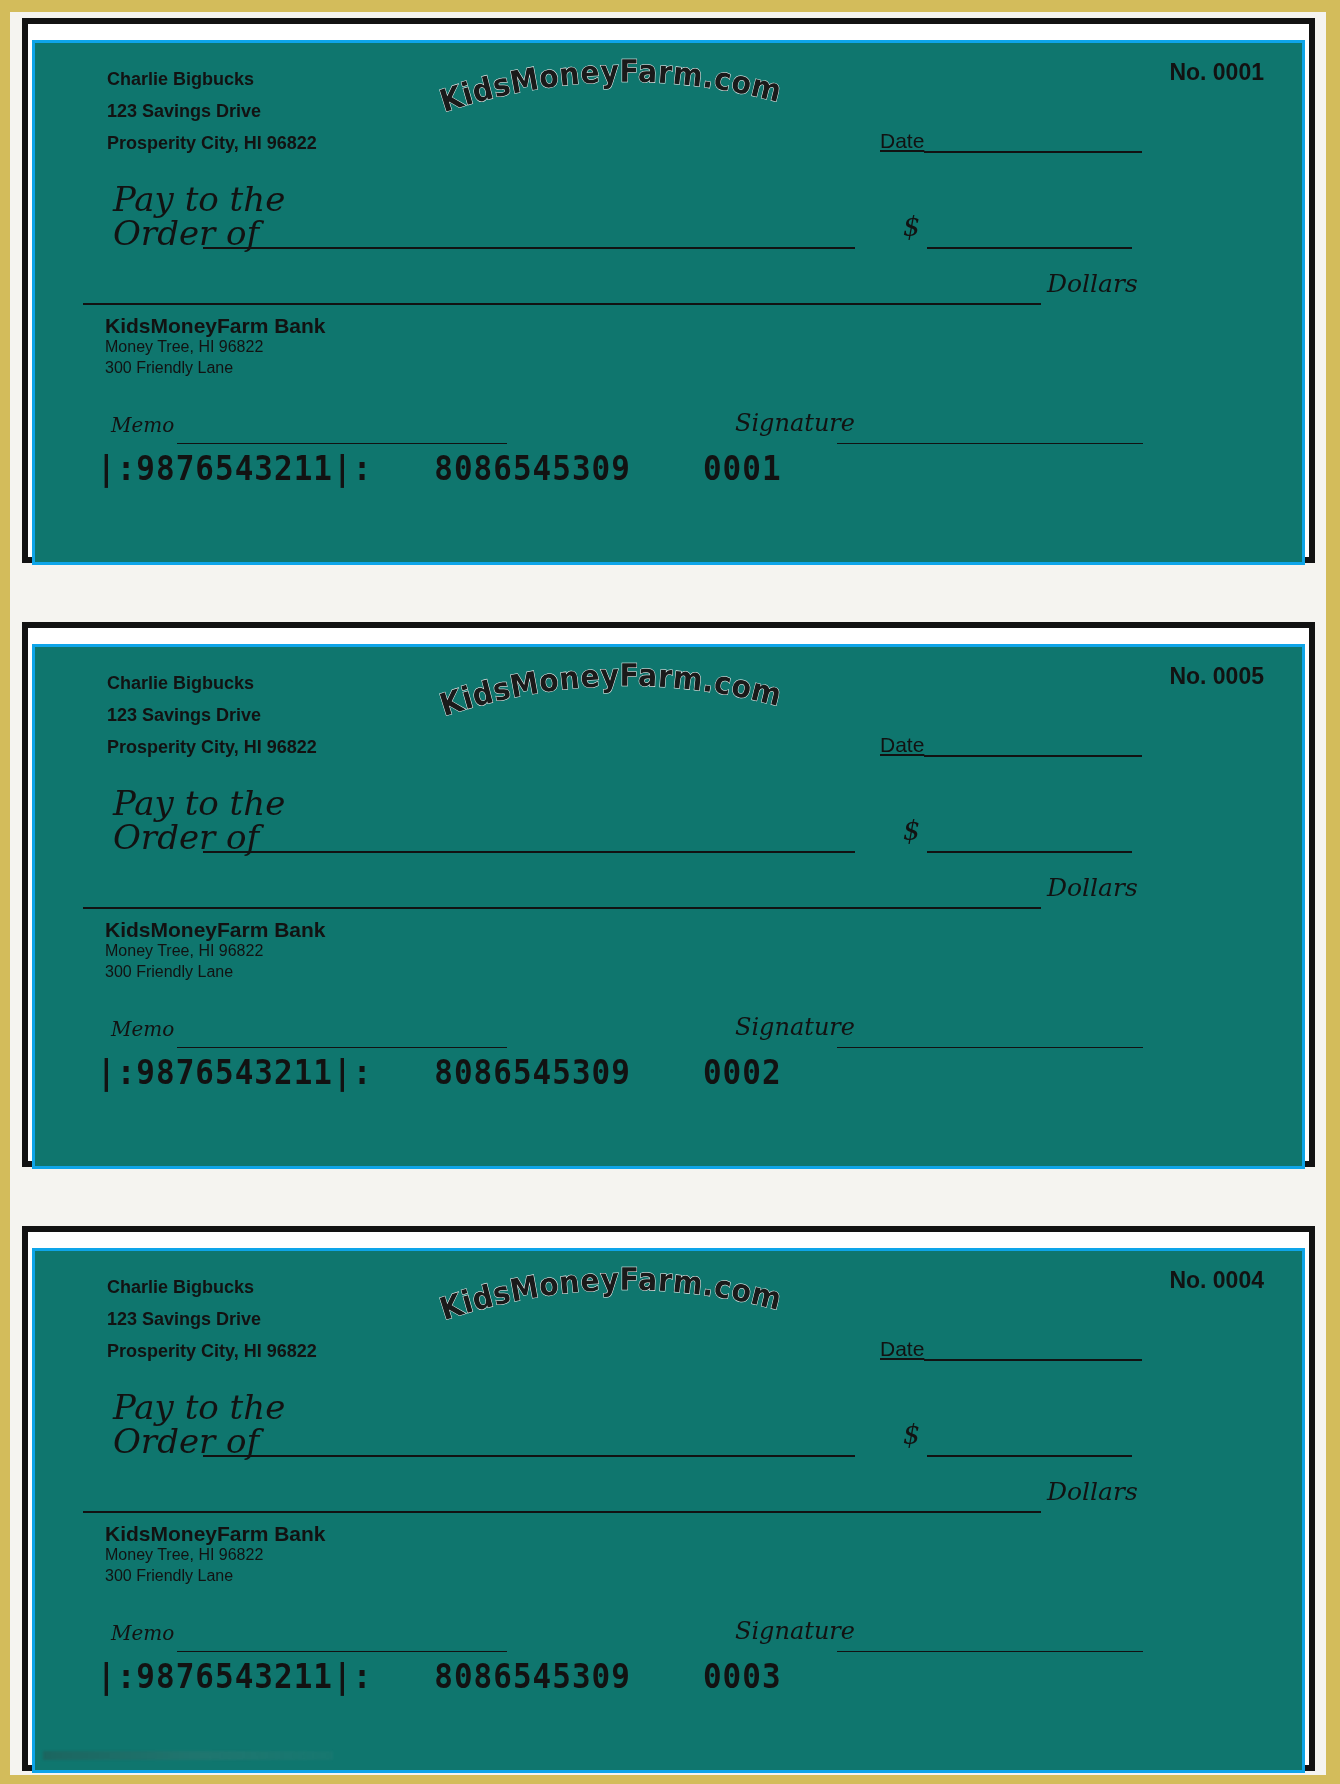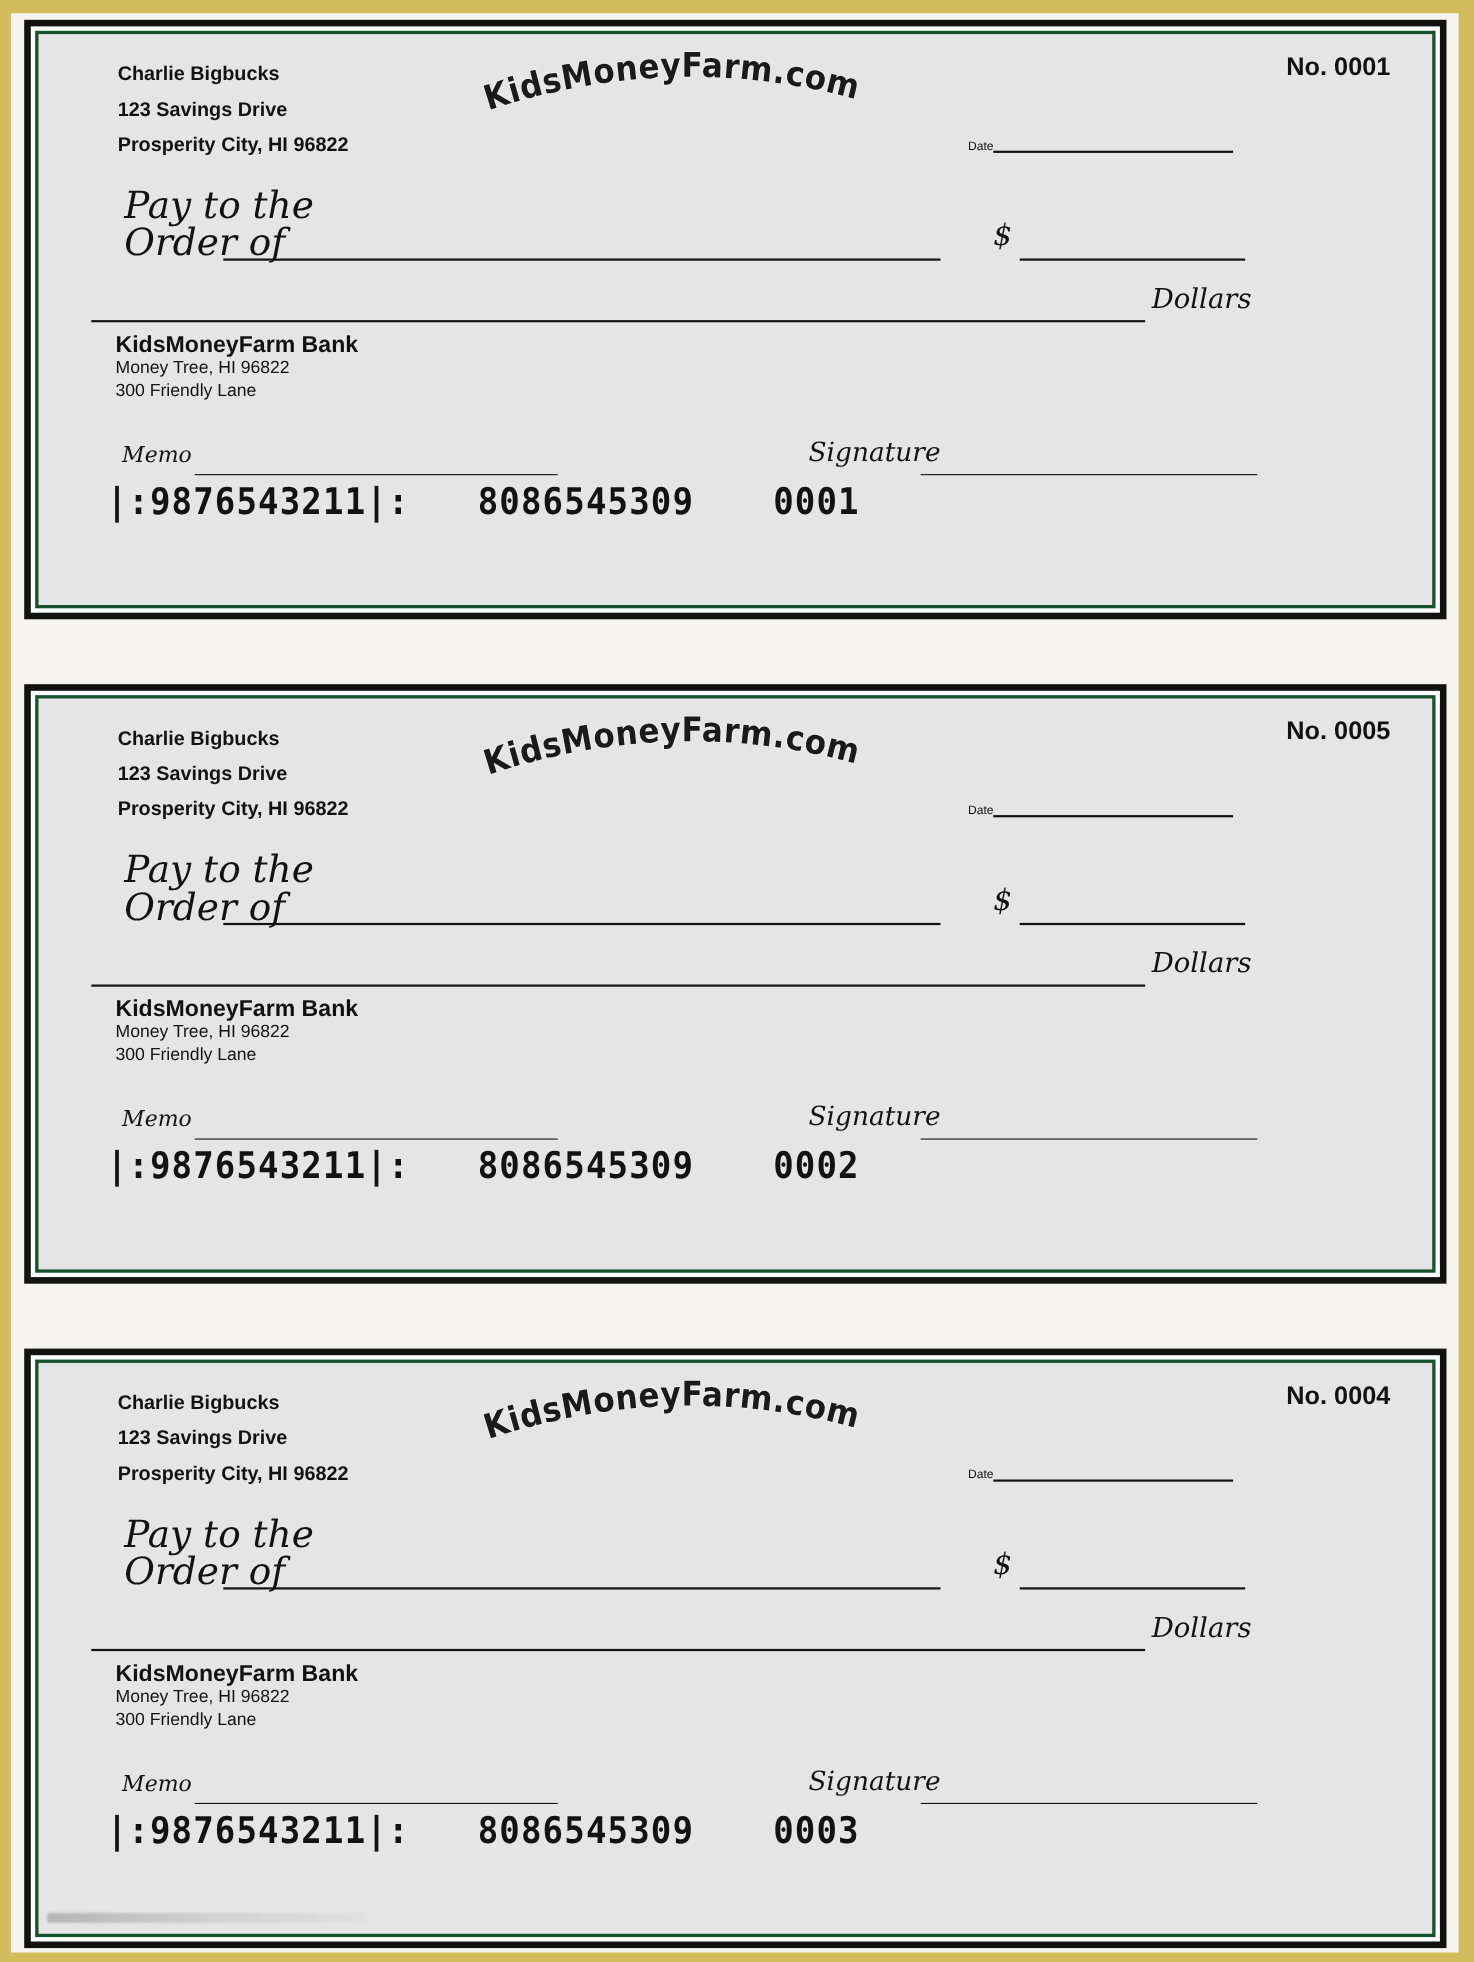--- a/index.html
+++ b/index.html
@@ -16,35 +16,35 @@
     overflow:hidden;
   }
   .checks { display:flex; flex-direction:column; gap:59px; }
 
   .check {
     height:545px; box-sizing:border-box;
     border:6px solid #121212; padding:4px; background:#ffffff;
   }
   .check-inner {
     height:100%; box-sizing:border-box; position:relative;
-    border:3px solid #14532d; background:#e5e5e5;
+    border:3px solid #0ea5e9; background:#0f766e;margin-top:12px;
   }
 
   .abs { position:absolute; }
 
   .payer { left:72px; top:20px; font-weight:bold; font-size:18px; line-height:32px; }
   .logo-wrap { left:395px; top:6px; width:370px; height:82px; }
   .logo-text {
     font-family:"DejaVu Sans", sans-serif; font-weight:bold; font-size:31px;
     letter-spacing:0.5px; fill:#1a1a1a; stroke:#f7f7f7; stroke-width:1px; paint-order:stroke;
   }
   .check-no { right:38px; top:16px; font-weight:bold; font-size:23px;text-align:center; }
 
   .date-row { left:845px; top:86px; display:flex; align-items:flex-end; }
-  .date-label { font-size:11px; }
+  .date-label { font-size:21px;text-decoration:underline; }
   .date-line { width:218px; height:20px; border-bottom:2px solid #121212; }
 
   .script { font-family:"DejaVu Serif", serif; font-style:italic; }
 
   .pay-block { left:78px; top:139px; font-size:34px; line-height:34px; }
   .payee-line { left:168px; top:162px; width:652px; height:42px; border-bottom:2px solid #121212; }
   .dollar { left:868px; top:168px; font-size:27px; }
   .dollar-line { left:892px; top:162px; width:205px; height:42px; border-bottom:2px solid #121212; }
 
   .amount-line { left:48px; top:218px; width:958px; height:42px; border-bottom:2px solid #121212; }

